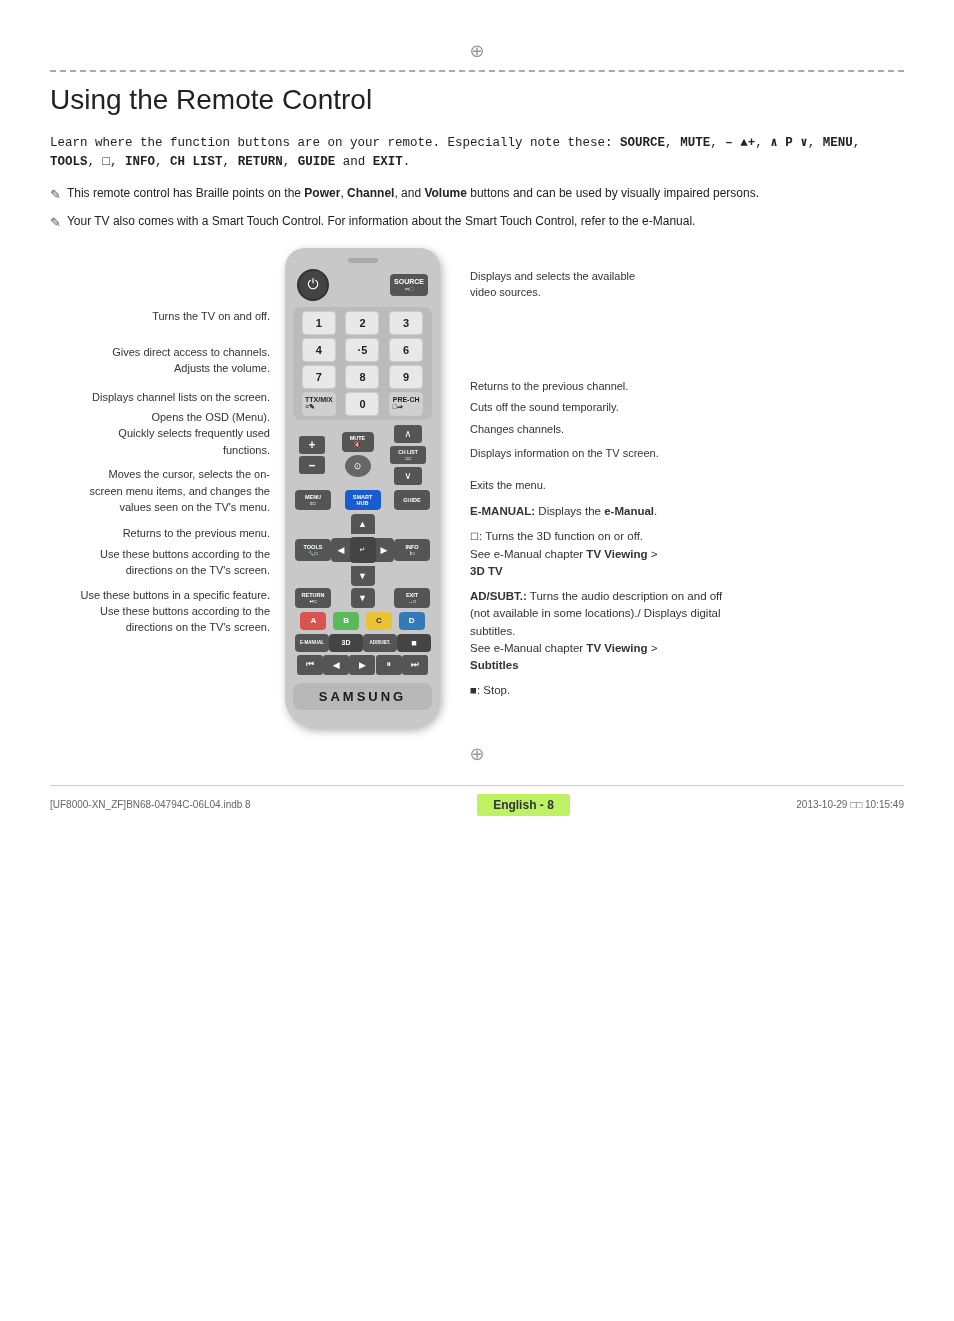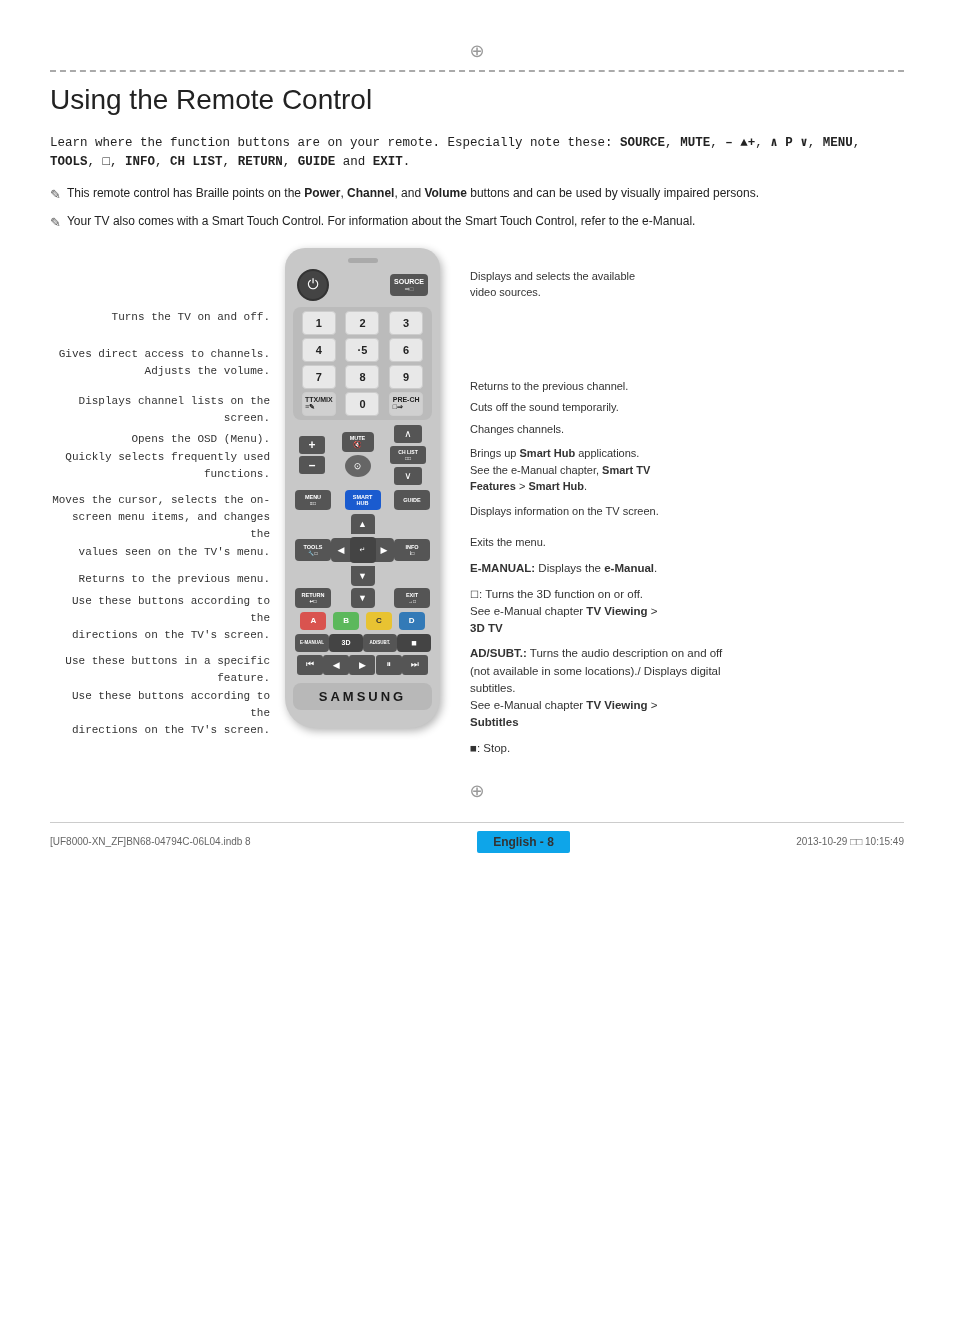--- a/index.html
+++ b/index.html
@@ -345,21 +345,21 @@
       justify-content: space-between;
       align-items: center;
       margin-top: 20px;
       border-top: 1px solid #ccc;
       padding-top: 8px;
       font-size: 10px;
       color: #666;
     }
 
     .page-number-box {
-      background: #0ea5e9;
+      background: #bef264;
       padding: 4px 16px;
       font-size: 12px;
       color: #333;
       font-weight: bold;
       border-radius: 2px;
     }
 
     
     .layout-row {
       display: flex;
@@ -389,21 +389,20 @@
       padding-top: 20px;
     }
 
     
     .la { 
       font-size: 11px;
       color: #333;
       line-height: 1.4;
       text-align: right;
       margin-bottom: 0;
-      font-family: Liberation Mono, monospace;
     }
 
     .ra { 
       font-size: 11px;
       color: #333;
       line-height: 1.4;
       text-align: left;
       margin-bottom: 0;
     }
 
@@ -630,23 +629,20 @@
       </div>
       <div style="margin-bottom:4px; margin-top:78px;">
         <span class="ra">Returns to the previous channel.</span>
       </div>
       <div style="margin-bottom:4px;">
         <span class="ra">Cuts off the sound temporarily.</span>
       </div>
       <div style="margin-bottom:8px; margin-top:6px;">
         <span class="ra">Changes channels.</span>
       </div>
-      <div style="margin-bottom:8px; margin-top:6px;">
-        <span class="ra">Brings up <strong>Smart Hub</strong> applications.<br>See the e-Manual chapter, <strong>Smart TV<br>Features</strong> &gt; <strong>Smart Hub</strong>.</span>
-      </div>
       <div style="margin-bottom:15px; margin-top:6px;">
         <span class="ra">Displays information on the TV screen.</span>
       </div>
       <div style="margin-bottom:10px;">
         <span class="ra">Exits the menu.</span>
       </div>
 
       <div class="bottom-notes">
         <div class="bottom-note">
           <strong>E-MANUAL:</strong> Displays the <strong>e-Manual</strong>.

